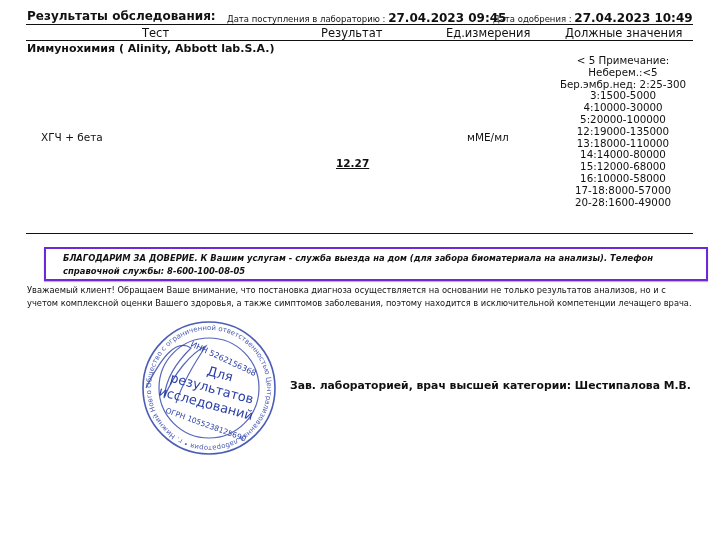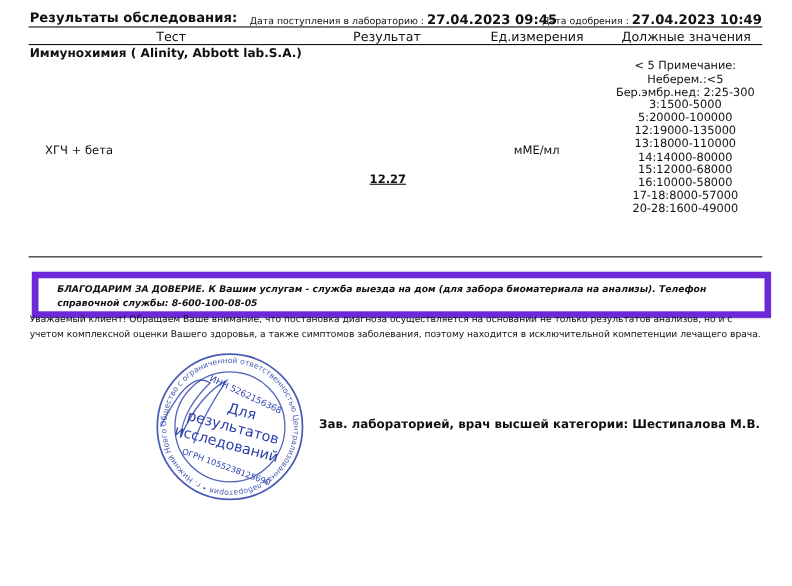--- a/index.html
+++ b/index.html
@@ -7,21 +7,21 @@
   .abs { position:absolute; }
   .hdr-title { left:27px; top:9px; font-size:12px; font-weight:bold; }
   .hdr-date { top:11px; font-size:8.5px; font-family:"DejaVu Sans", sans-serif; }
   .hdr-date b { font-size:12px; }
   .rule { left:26px; width:667px; height:1px; background:#111; }
   .th { top:26px; font-size:11.5px; font-weight:normal; }
   .group { left:27px; top:42px; font-size:11px; font-weight:bold; }
   .cell { top:131px; font-size:10.5px; }
   .result { font-weight:bold; text-decoration:underline; }
   .norms { left:548px; top:55px; width:150px; text-align:center; font-size:10.3px; line-height:11.8px; }
-  .notice { left:29px; top:247px; width:660px; height:30px; border:6px solid #6d28d9; box-shadow:0 1px 1px #bbb; }
+  .notice { left:44px; top:247px; width:660px; height:30px; border:2px solid #6d28d9; box-shadow:0 1px 1px #bbb; }
   .notice-text { padding:3px 0 0 17px; font-size:8.4px; font-weight:bold; font-style:italic; line-height:13px; font-family:"DejaVu Sans", sans-serif; }
   .disclaimer { left:27px; top:284px; width:670px; font-size:8.3px; line-height:12.5px; }
   .signer { left:290px; top:379px; font-size:10.8px; font-weight:bold; }
   .stamp { left:136px; top:318px; width:146px; height:140px; }
 </style>
 </head>
 <body>
 
 <div class="abs hdr-title">Результаты обследования:</div>
 <div class="abs hdr-date" style="left:227px;">
@@ -46,20 +46,21 @@
 
 <div class="abs cell" style="left:41px;">ХГЧ + бета</div>
 <div class="abs cell result" style="left:336px;margin-top:26px;">12.27</div>
 <div class="abs cell" style="left:467px;">мМЕ/мл</div>
 
 <div class="abs norms">
   <div>&lt; 5 Примечание:</div>
   <div>Неберем.:&lt;5</div>
   <div>Бер.эмбр.нед: 2:25-300</div>
   <div>3:1500-5000</div>
+  <div>4:10000-30000</div>
   <div>5:20000-100000</div>
   <div>12:19000-135000</div>
   <div>13:18000-110000</div>
   <div>14:14000-80000</div>
   <div>15:12000-68000</div>
   <div>16:10000-58000</div>
   <div>17-18:8000-57000</div>
   <div>20-28:1600-49000</div>
 </div>
 

